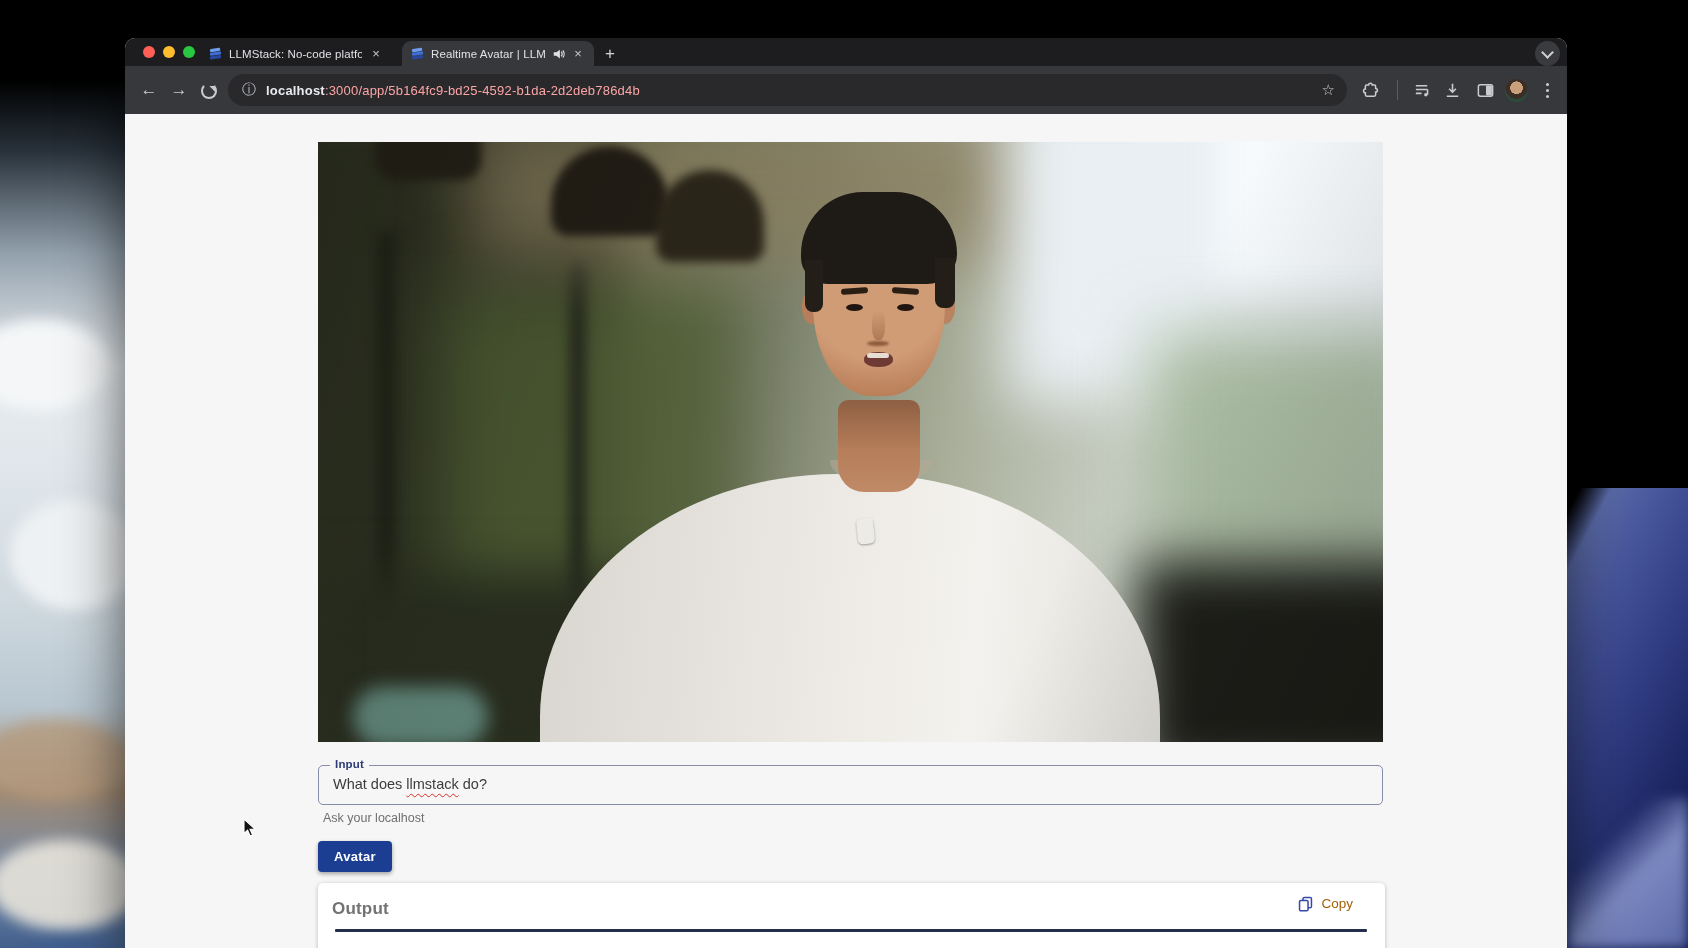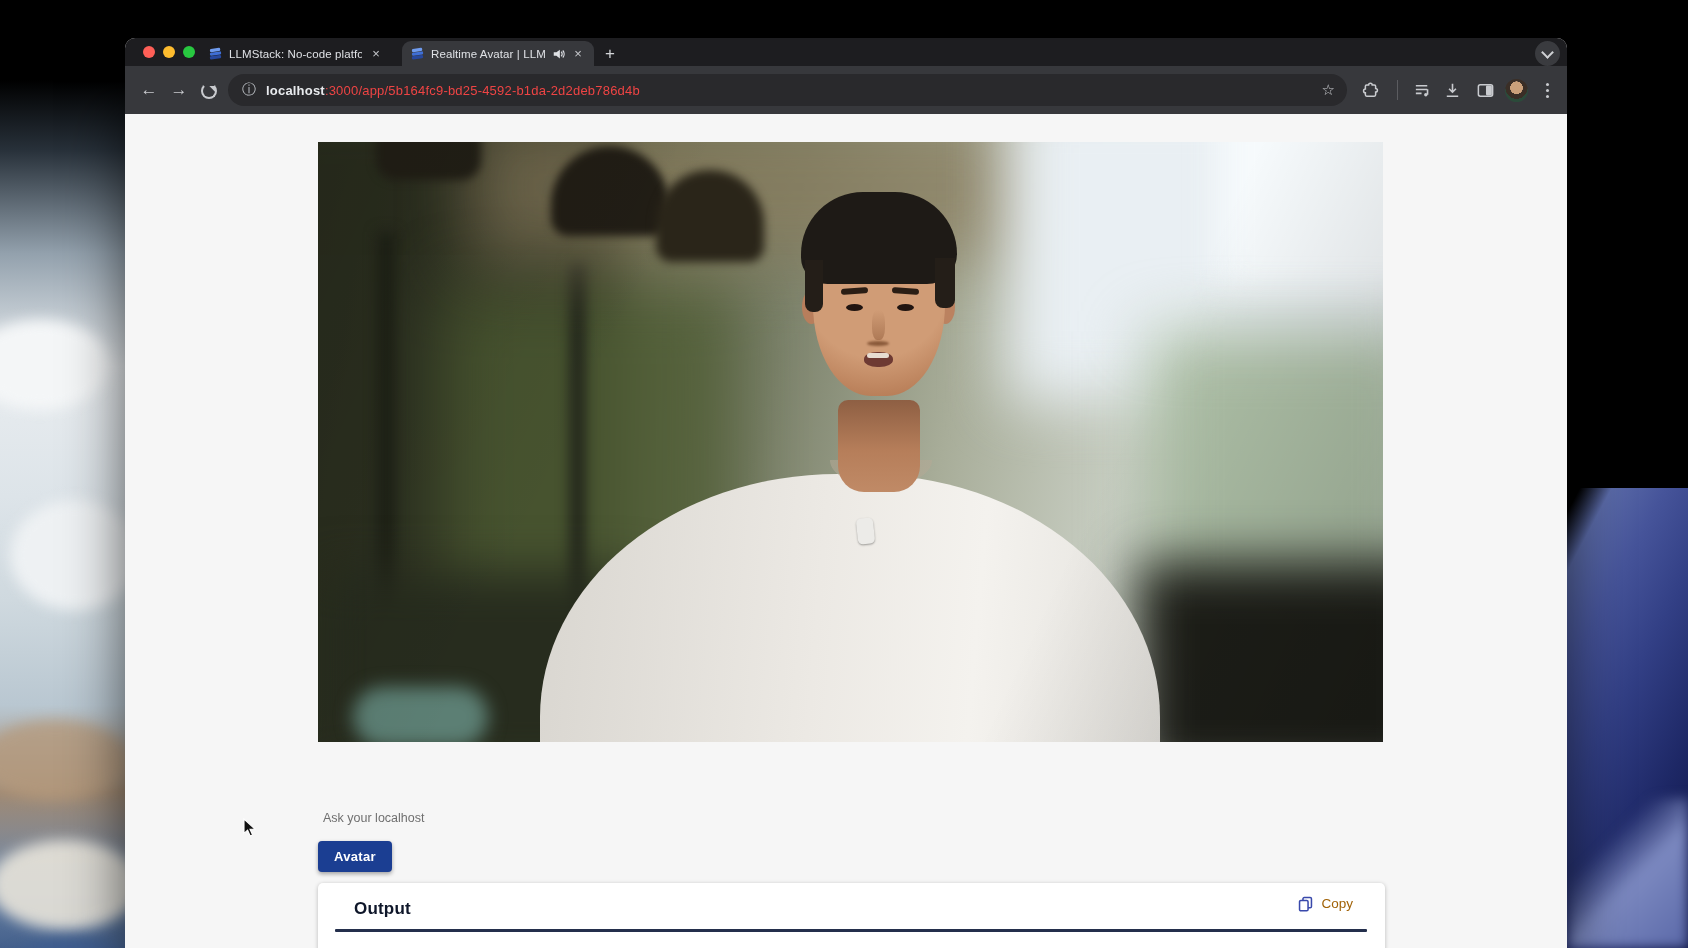--- a/index.html
+++ b/index.html
@@ -45,21 +45,21 @@
     text-align:center;}
   #reload-icon .rl{display:block;width:12px;height:12px;margin:5px auto 0;border:2px solid #c9cbcf;
     border-radius:50%;border-top-color:transparent;position:relative;}
   #reload-icon .rl:after{content:"";position:absolute;right:-4px;top:-3px;border:4px solid transparent;
     border-left-color:#c9cbcf;transform:rotate(-45deg);}
   #omnibox{position:absolute;left:103px;top:8px;width:1119px;height:32px;border-radius:16px;background:#29292c;
     display:flex;align-items:center;color:#9aa0a6;}
   #omnibox .info{margin:0 10px 0 14px;font-size:14px;color:#bdc1c6;}
   #url{font-size:13px;letter-spacing:.2px;}
   #url .host{color:#e8eaed;font-weight:bold;margin-top:21px;}
-  #url .rest{color:#ef4444;text-align:right;}
+  #url .rest{color:#fca5a5;text-align:right;}
   #bookmark-star{margin-left:auto;margin-right:12px;font-size:15px;color:#c9cbcf;}
   .right-ico{position:absolute;top:12px;width:24px;height:24px;display:flex;align-items:center;justify-content:center;}
   .sep{position:absolute;top:14px;width:1px;height:20px;background:#5b5c60;}
   #avatar-btn{border-radius:50%;overflow:hidden;width:23px;height:23px;top:13px;
     background:radial-gradient(circle at 50% 38%,#caa07a 0 34%,#3a2e26 35% 60%,#2b4a3a 61%);}
   .dots{width:3px;height:3px;border-radius:50%;background:#c9cbcf;box-shadow:0 -6px 0 #c9cbcf,0 6px 0 #c9cbcf;}
 
   
   #page{position:absolute;left:0;top:76px;width:1442px;height:834px;background:#f6f6f6;overflow:hidden;}
 
@@ -76,21 +76,21 @@
     text-decoration-thickness:1px;text-underline-offset:4px;}
   #helper{position:absolute;left:198px;top:697px;font-size:12.5px;color:#6f6f6f;}
 
   #submit-btn{position:absolute;left:193px;top:727px;height:31px;padding:0 16px;background:#1b3e92;
     color:#fff;font-size:13px;font-weight:bold;letter-spacing:.3px;border:none;border-radius:4px;
     box-shadow:0 2px 4px rgba(0,0,0,.35);display:flex;align-items:center;font-family:inherit;}
 
   
   #output-card{position:absolute;left:193px;top:769px;width:1067px;height:110px;background:#fff;
     border-radius:5px;box-shadow:0 1px 4px rgba(0,0,0,.25);}
-  #output-title{position:absolute;left:36px;top:16px;font-size:17px;font-weight:bold;color:#0f172a;letter-spacing:.2px;}
+  #output-title{position:absolute;left:14px;top:16px;font-size:17px;font-weight:bold;color:#737373;letter-spacing:.2px;}
   #copy-btn{position:absolute;right:26px;top:11px;display:flex;align-items:center;gap:7px;color:#a16207;
     font-size:13.5px;background:none;border:none;font-family:inherit;}
   #output-rule{position:absolute;left:17px;right:18px;top:46px;height:3px;background:#242f4c;border-radius:1px;}
 
   
   #cursor{position:absolute;left:118px;top:704px;}
 </style>
 </head>
 <body>
 
@@ -224,20 +224,24 @@
         <div class="b" style="left:579px;top:162px;width:17px;height:7px;background:#201410;border-radius:50%;"></div>
         <div class="b" style="left:554px;top:168px;width:13px;height:30px;background:linear-gradient(180deg,rgba(0,0,0,0),#a06b48);border-radius:40%;opacity:.7;"></div>
         <div class="b" style="left:549px;top:199px;width:22px;height:5px;background:#8a5a3a;border-radius:50%;filter:blur(1px);"></div>
         <div class="b" style="left:546px;top:210px;width:29px;height:15px;background:#6e3a33;border-radius:46%;"></div>
         <div class="b" style="left:549px;top:211px;width:22px;height:5px;background:#e7ddd2;border-radius:3px;"></div>
         <div class="b" style="left:539px;top:376px;width:17px;height:26px;background:#ecebe8;border-radius:5px;box-shadow:0 1px 2px rgba(0,0,0,.35);transform:rotate(-6deg);"></div>
       </div>
       <div class="b" style="inset:0;background:linear-gradient(115deg,rgba(0,0,0,.12) 0%,rgba(0,0,0,0) 30%,rgba(0,0,0,0) 70%,rgba(0,0,0,.18) 100%);"></div>
     </div>
 
+    <div id="input-wrap">
+      <span id="input-label">Input</span>
+      <span id="input-value"><span>What does </span><span class="misspell">llmstack</span><span> do?</span></span>
+    </div>
     <div id="helper">Ask your localhost</div>
 
     <button id="submit-btn">Avatar</button>
 
     <div id="output-card">
       <div id="output-title">Output</div>
       <button id="copy-btn">
         <svg width="17" height="17" viewBox="0 0 20 20" fill="none" stroke="#3949ab" stroke-width="1.8">
           <rect x="7" y="3" width="10" height="12" rx="1.5"></rect>
           <rect x="3" y="6.5" width="10" height="12" rx="1.5" fill="#fff"></rect>

